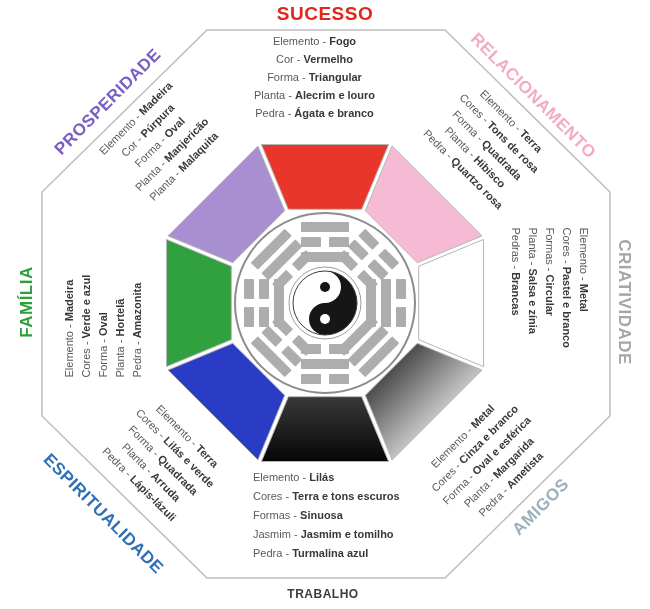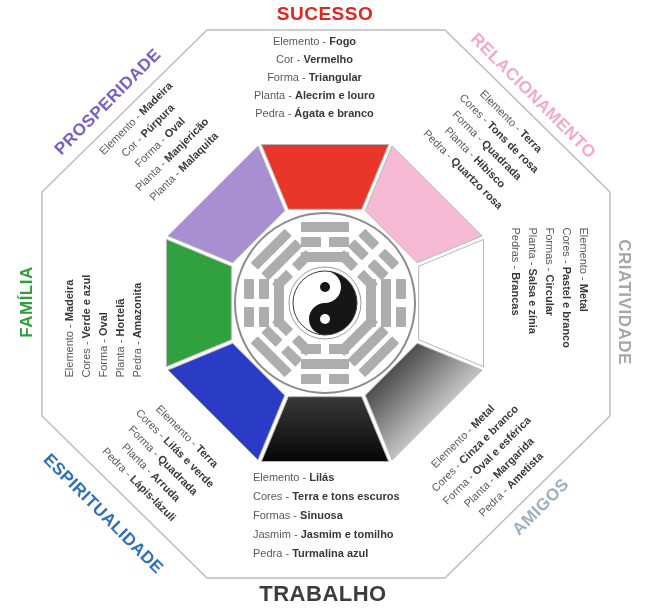--- a/index.html
+++ b/index.html
@@ -7,21 +7,21 @@
     position:relative; width:650px; height:609px; background:#fff;
     font-family:Liberation Sans, sans-serif; overflow:hidden;
   }
   .stage svg { position:absolute; left:0; top:0; }
 
   .title {
     position:absolute; font-weight:bold; font-size:17px; letter-spacing:.5px;
     white-space:nowrap; transform:translate(-50%,-50%);
   }
   .t-sucesso        { left:325px; top:14px;  font-size:19px; }
-  .t-trabalho       { left:323px; top:594px; font-size:22px; }
+  .t-trabalho       { left:323px; top:594px; font-size:12px; }
   .t-familia        { left:27px;  top:302px; transform:translate(-50%,-50%) rotate(-90deg); }
   .t-criatividade   { left:624px; top:302px; transform:translate(-50%,-50%) rotate(90deg); }
   .t-prosperidade   { left:108px; top:102px; transform:translate(-50%,-50%) rotate(-45deg); }
   .t-relacionamento { left:533px; top:96px;  transform:translate(-50%,-50%) rotate(45deg); }
   .t-espiritualidade{ left:103px; top:514px; transform:translate(-50%,-50%) rotate(45deg); }
   .t-amigos         { left:541px; top:507px; transform:translate(-50%,-50%) rotate(-45deg); }
 
   .block {
     position:absolute; font-size:11px; line-height:17px;
     color:#555; white-space:nowrap;

